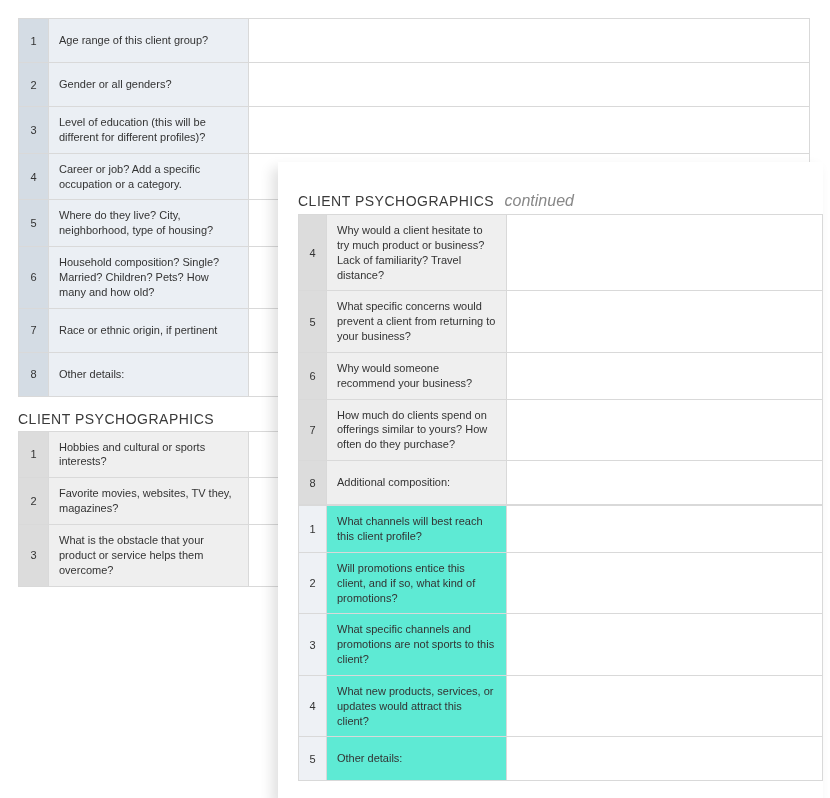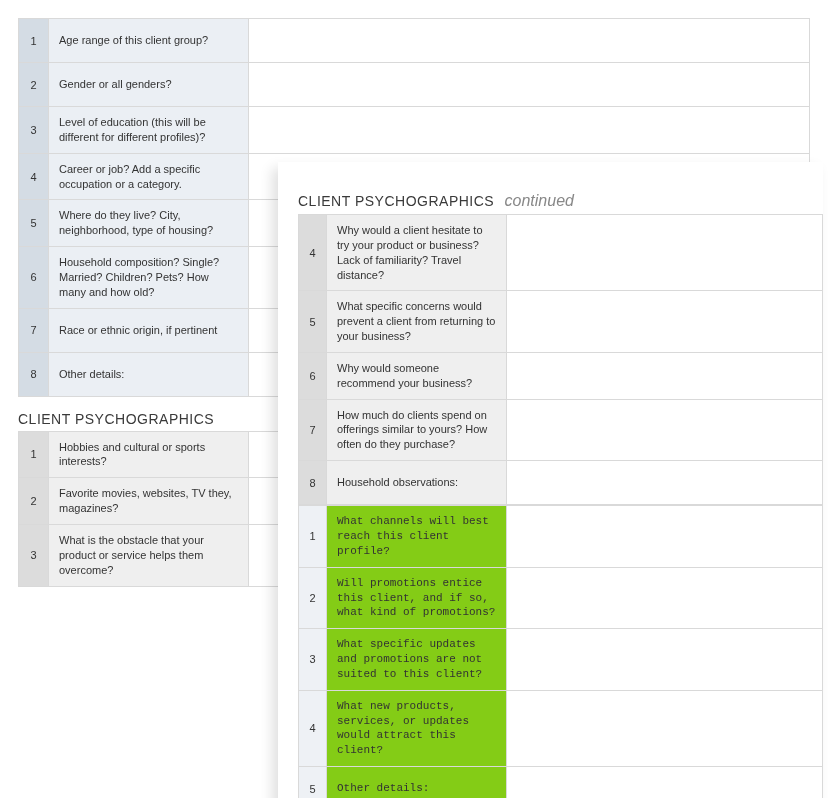--- a/index.html
+++ b/index.html
@@ -80,21 +80,21 @@
       line-height: 1.35;
     }
     table.q td.answer {
       background: #ffffff;
     }
     .shade-blue .num { background: #d4dce4; }
     .shade-blue .question { background: #ebeff4; }
     .shade-gray .num { background: #dcdcdc; }
     .shade-gray .question { background: #efefef; }
     .shade-lightblue .num { background: #eef1f5; }
-    .shade-lightblue .question { background: #84cc16; font-family: Liberation Mono, monospace; }
+    .shade-lightblue .question { background: #5eead4; }
 
     .page2 table.q td.question { width: 180px; }
     .page2 table.q td.num { width: 28px; }
   </style>
 </head>
 <body>
 
 <div class="page page1">
 
   <table class="q shade-blue">
@@ -166,61 +166,61 @@
 
 <div class="page page2">
   <div class="section-title">
     <span>CLIENT PSYCHOGRAPHICS</span>
     <span class="continued">continued</span>
   </div>
   <table class="q shade-gray">
     <tbody>
         <tr>
           <td class="num">4</td>
-          <td class="question">Why would a client hesitate to try your product or business? Lack of familiarity? Travel distance?</td>
+          <td class="question">Why would a client hesitate to try much product or business? Lack of familiarity? Travel distance?</td>
           <td class="answer"></td>
         </tr>
     <tr>
           <td class="num">5</td>
           <td class="question">What specific concerns would prevent a client from returning to your business?</td>
           <td class="answer"></td>
         </tr>
     <tr>
           <td class="num">6</td>
           <td class="question">Why would someone recommend your business?</td>
           <td class="answer"></td>
         </tr>
     <tr>
           <td class="num">7</td>
           <td class="question">How much do clients spend on offerings similar to yours? How often do they purchase?</td>
           <td class="answer"></td>
         </tr>
     <tr>
           <td class="num">8</td>
-          <td class="question">Household observations:</td>
+          <td class="question">Additional composition:</td>
           <td class="answer"></td>
         </tr>
   </tbody>
     </table>
 
   <table class="q shade-lightblue">
     <tbody>
         <tr>
           <td class="num">1</td>
           <td class="question">What channels will best reach this client profile?</td>
           <td class="answer"></td>
         </tr>
     <tr>
           <td class="num">2</td>
           <td class="question">Will promotions entice this client, and if so, what kind of promotions?</td>
           <td class="answer"></td>
         </tr>
     <tr>
           <td class="num">3</td>
-          <td class="question">What specific updates and promotions are not suited to this client?</td>
+          <td class="question">What specific channels and promotions are not sports to this client?</td>
           <td class="answer"></td>
         </tr>
     <tr>
           <td class="num">4</td>
           <td class="question">What new products, services, or updates would attract this client?</td>
           <td class="answer"></td>
         </tr>
     <tr>
           <td class="num">5</td>
           <td class="question">Other details:</td>

